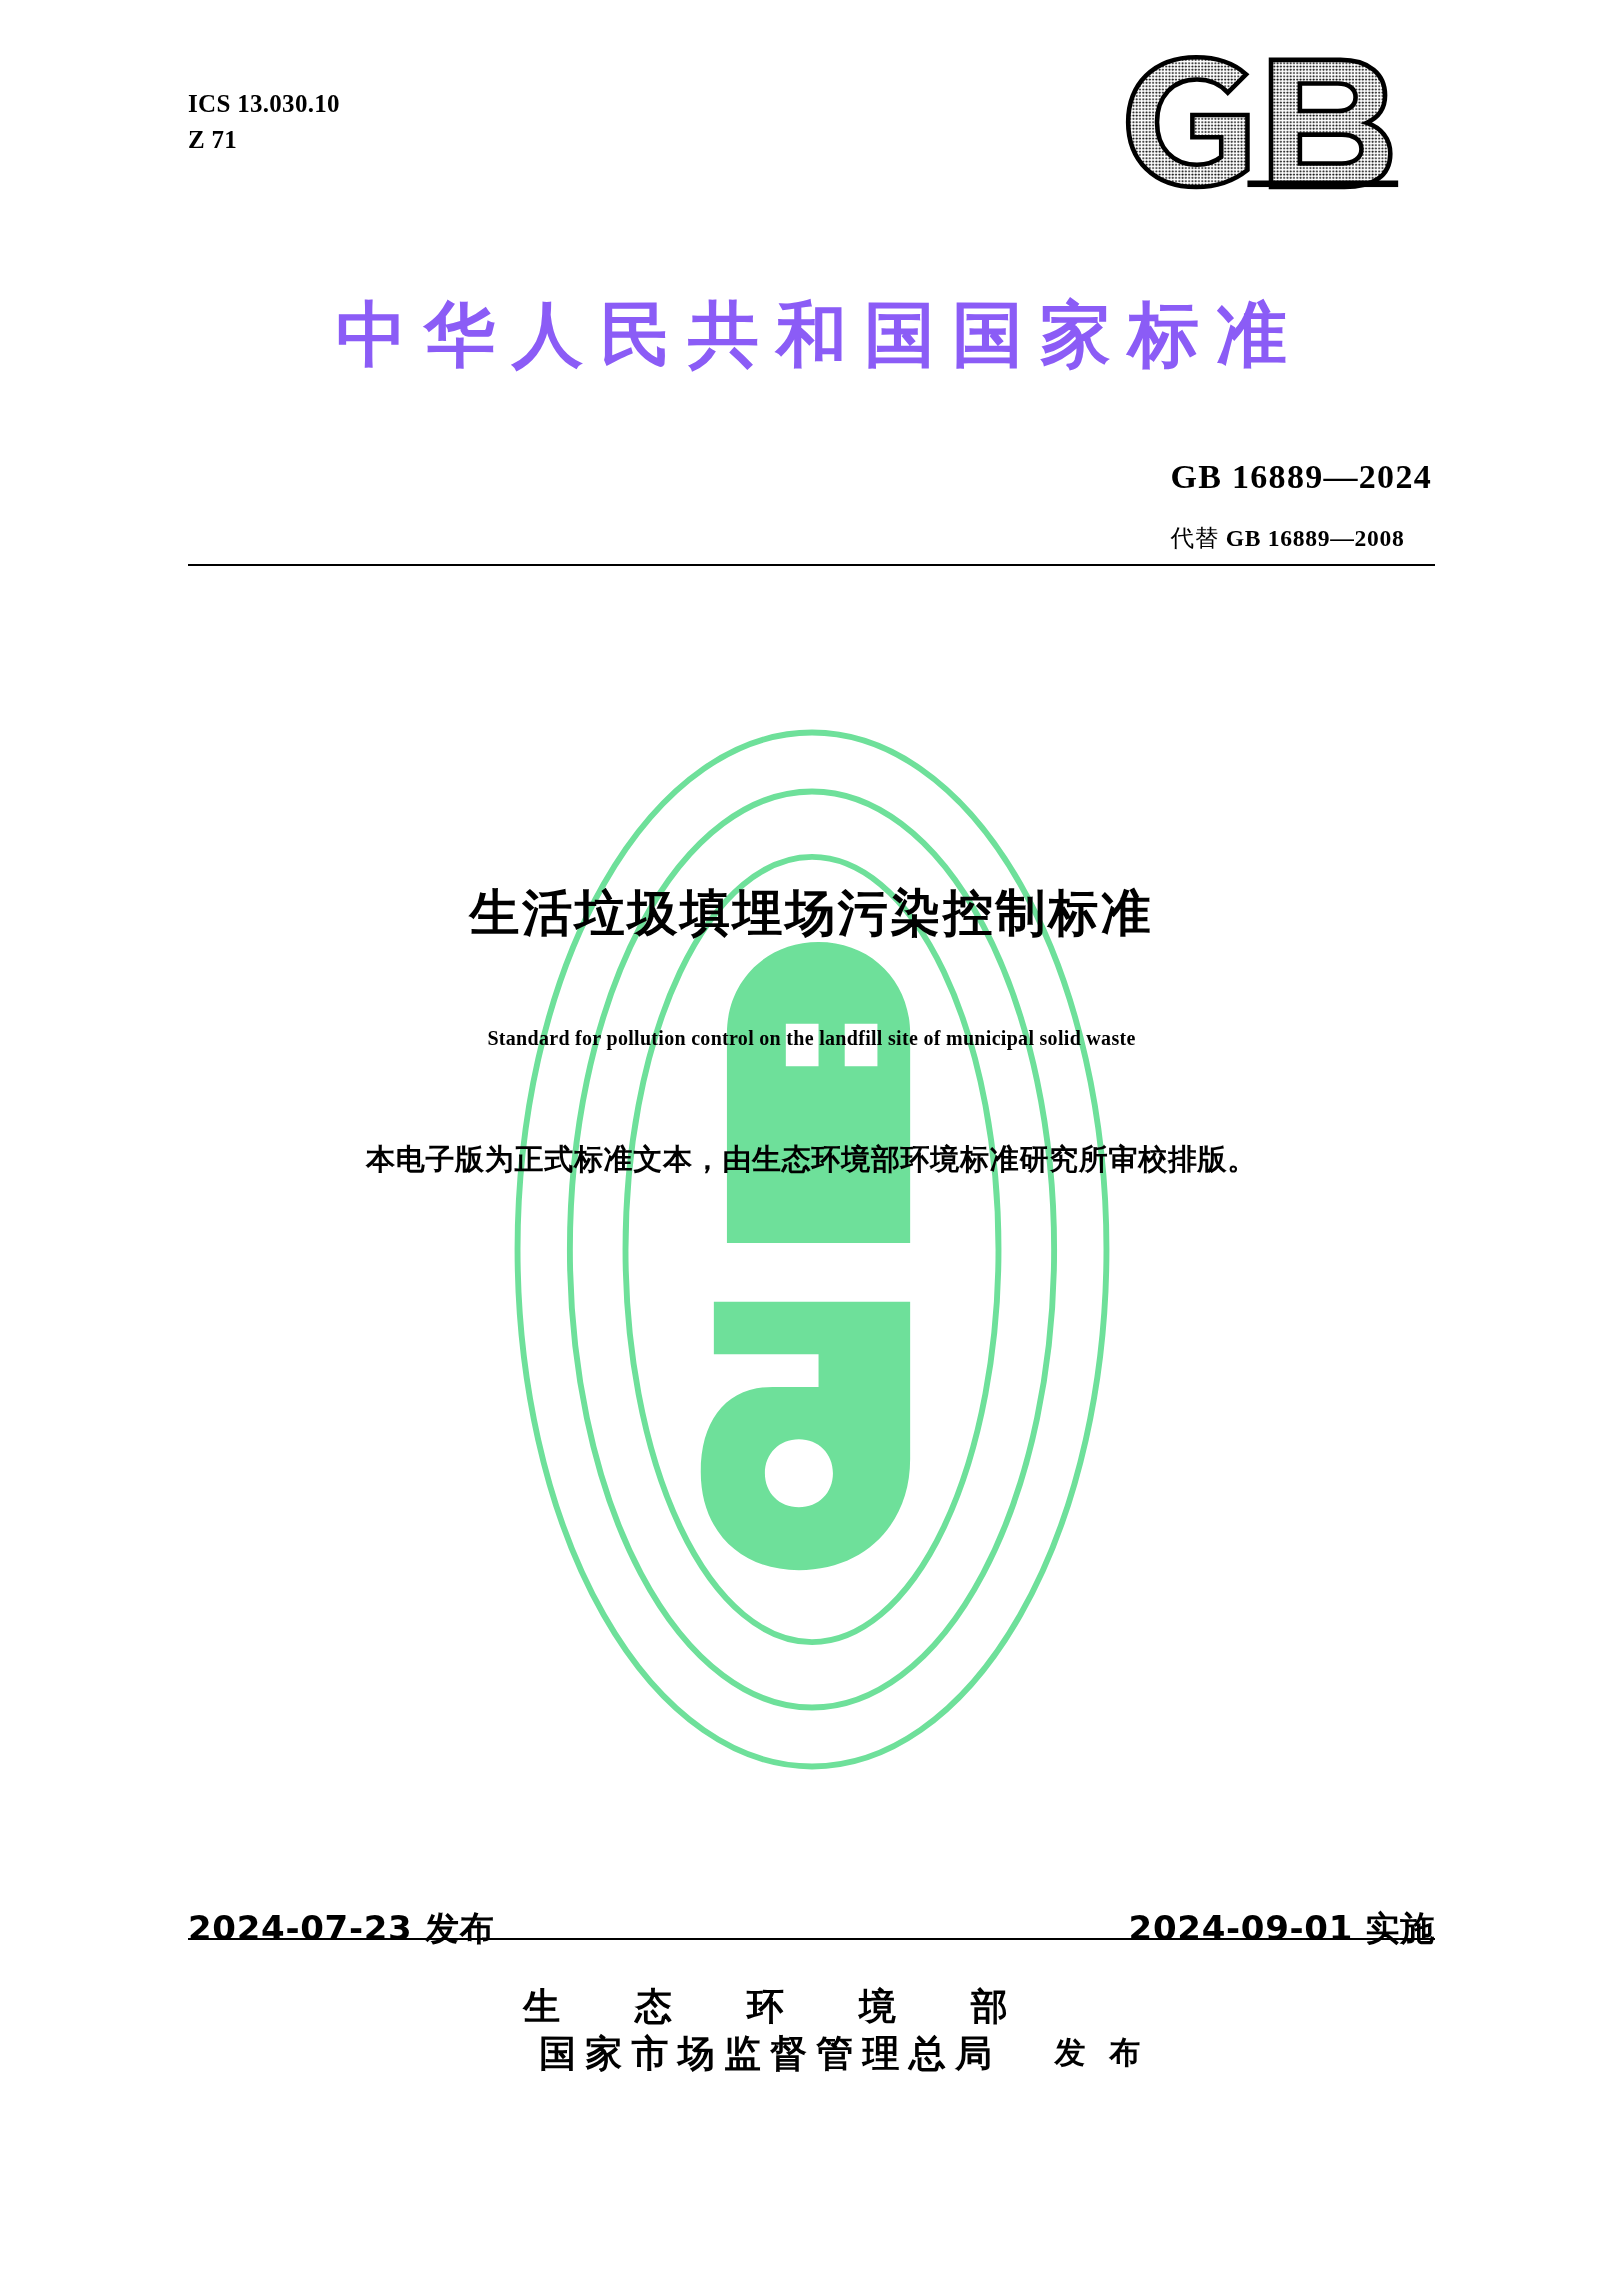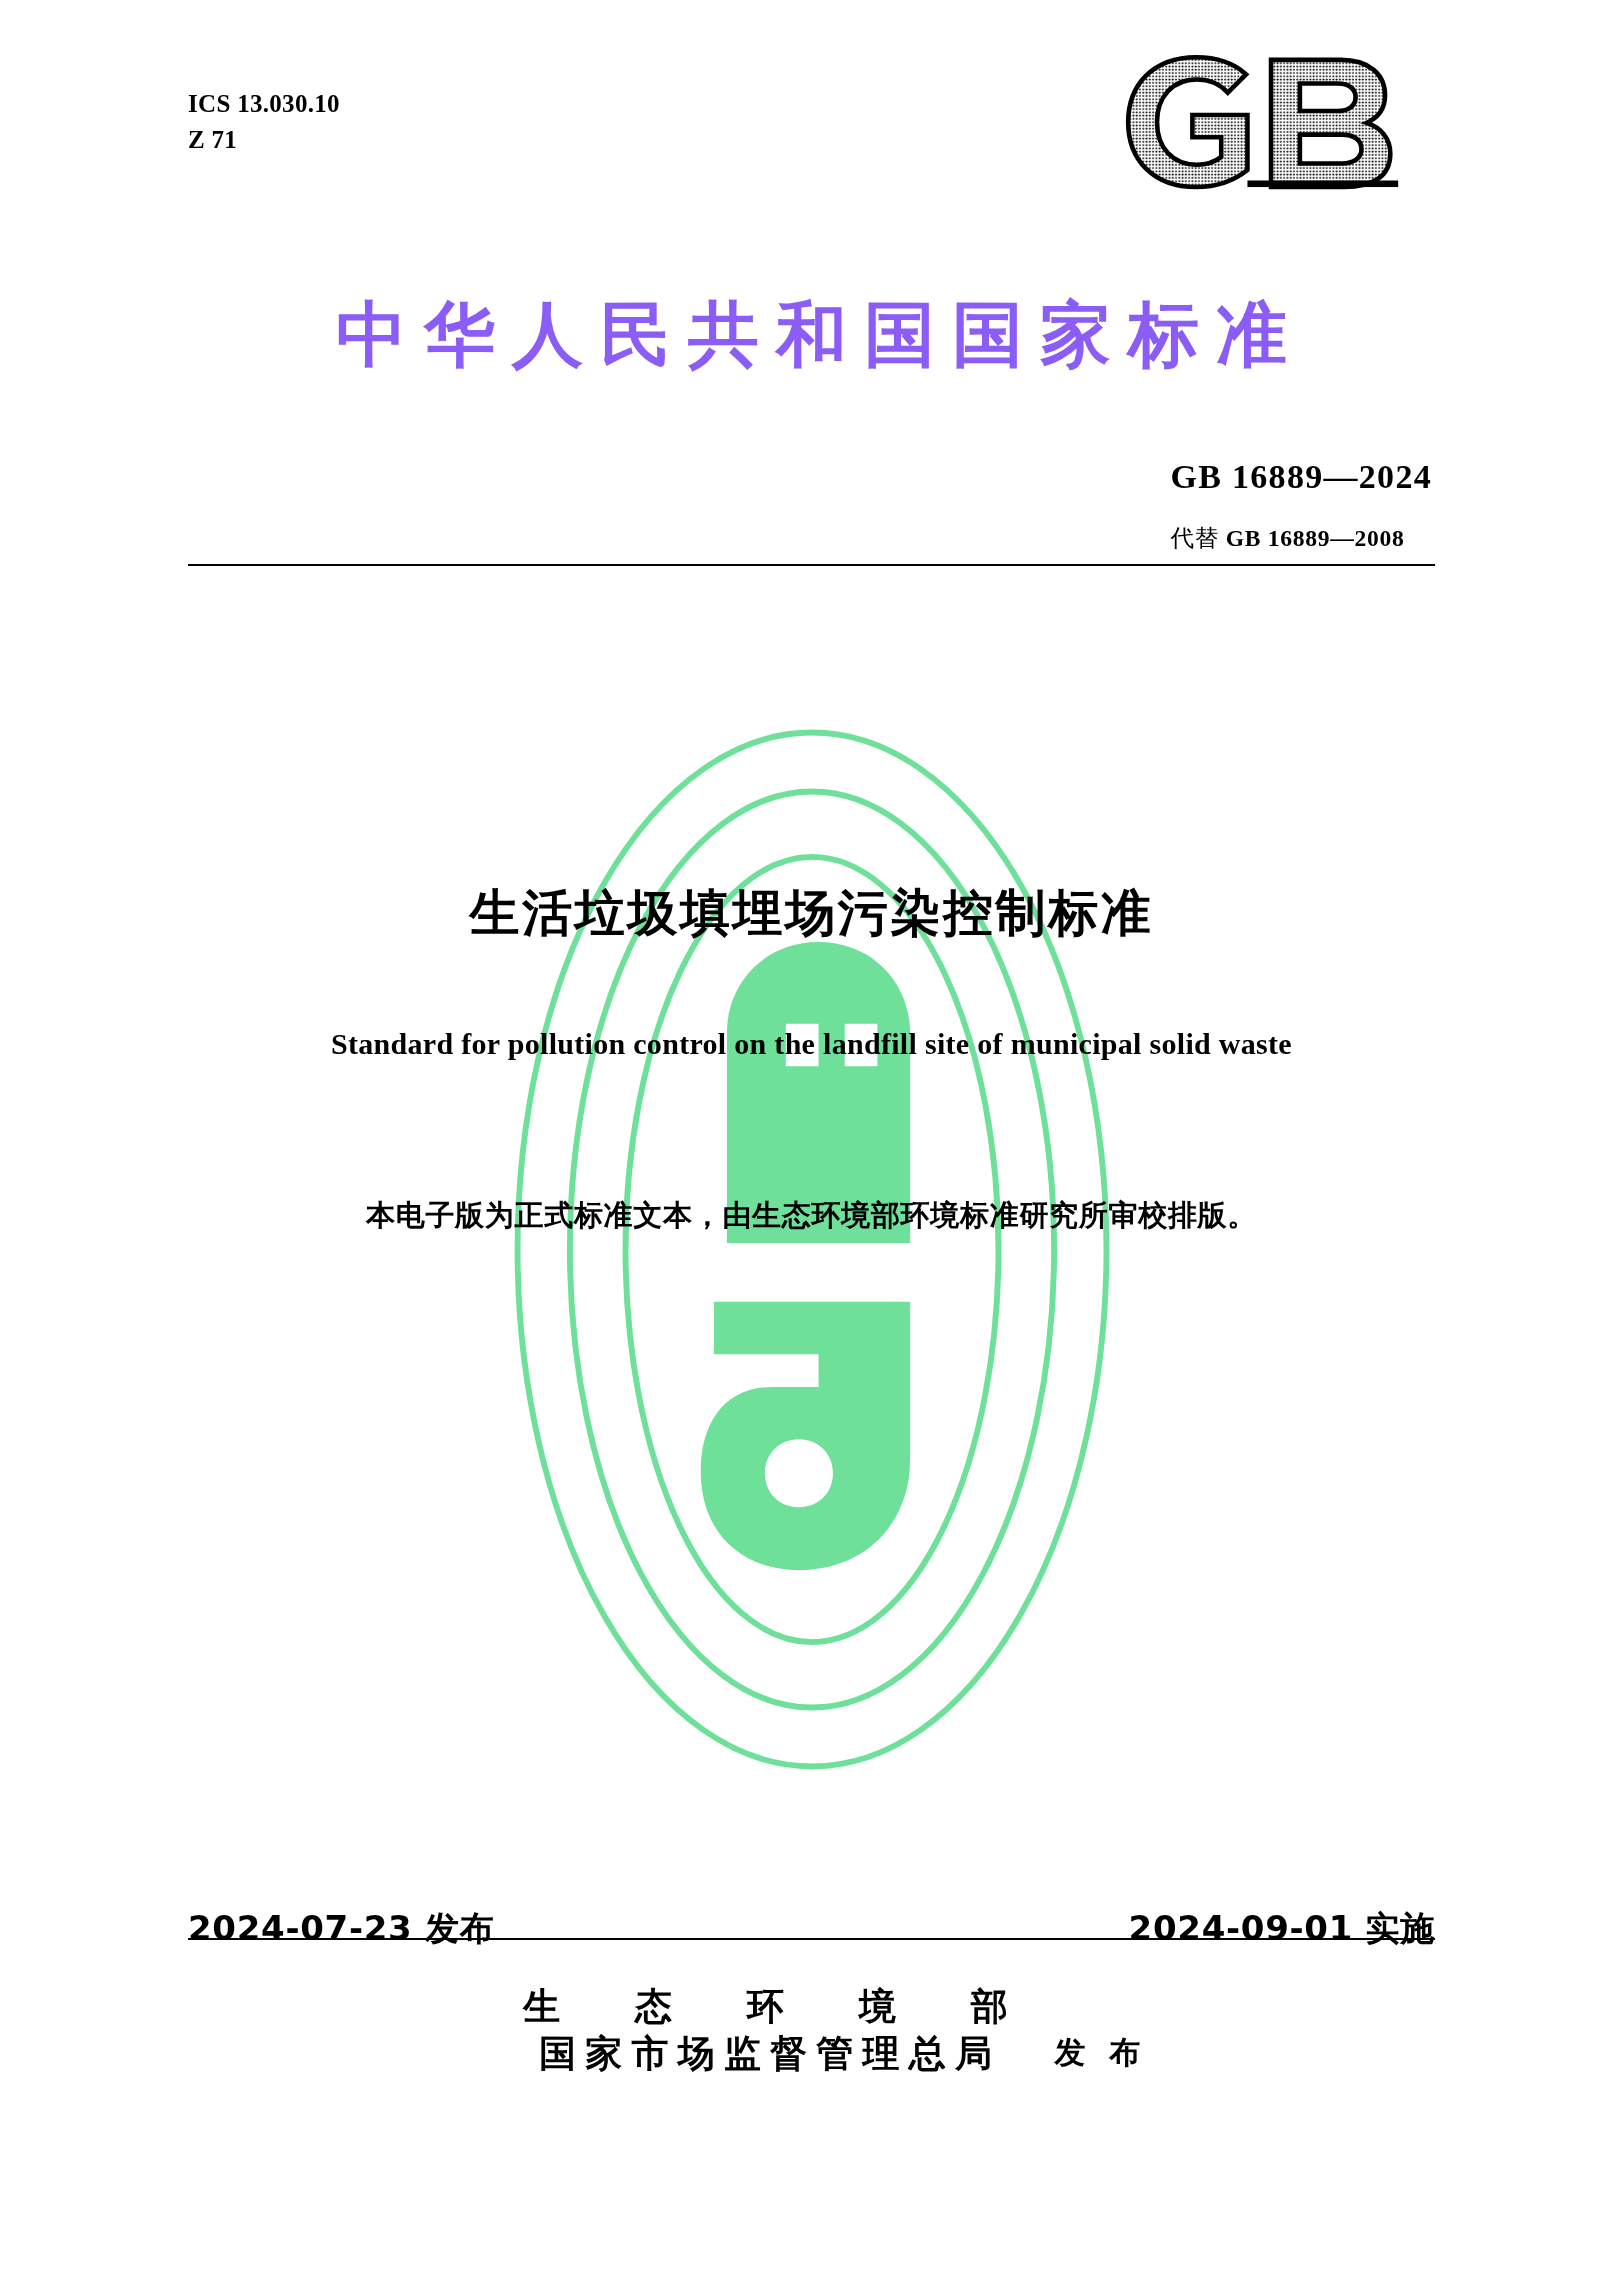--- a/index.html
+++ b/index.html
@@ -115,28 +115,28 @@
     letter-spacing: 2.6px;
     white-space: nowrap;
   }
   .en-title {
     position: absolute;
     left: 0; right: 0;
     top: 1027px;
     text-align: center;
     font-family: "Liberation Serif", serif;
     font-weight: bold;
-    font-size: 30px;
+    font-size: 20px;
     letter-spacing: 0.3px;
     white-space: nowrap;
   }
   .note {
     position: absolute;
     left: 0; right: 0;
-    top: 1196px;
+    top: 1140px;
     text-align: center;
     font-family: "DejaVu Sans", sans-serif;
     font-weight: bold;
     font-size: 29px;
     letter-spacing: 0.7px;
     white-space: nowrap;
   }
 
   
   .date-row {

